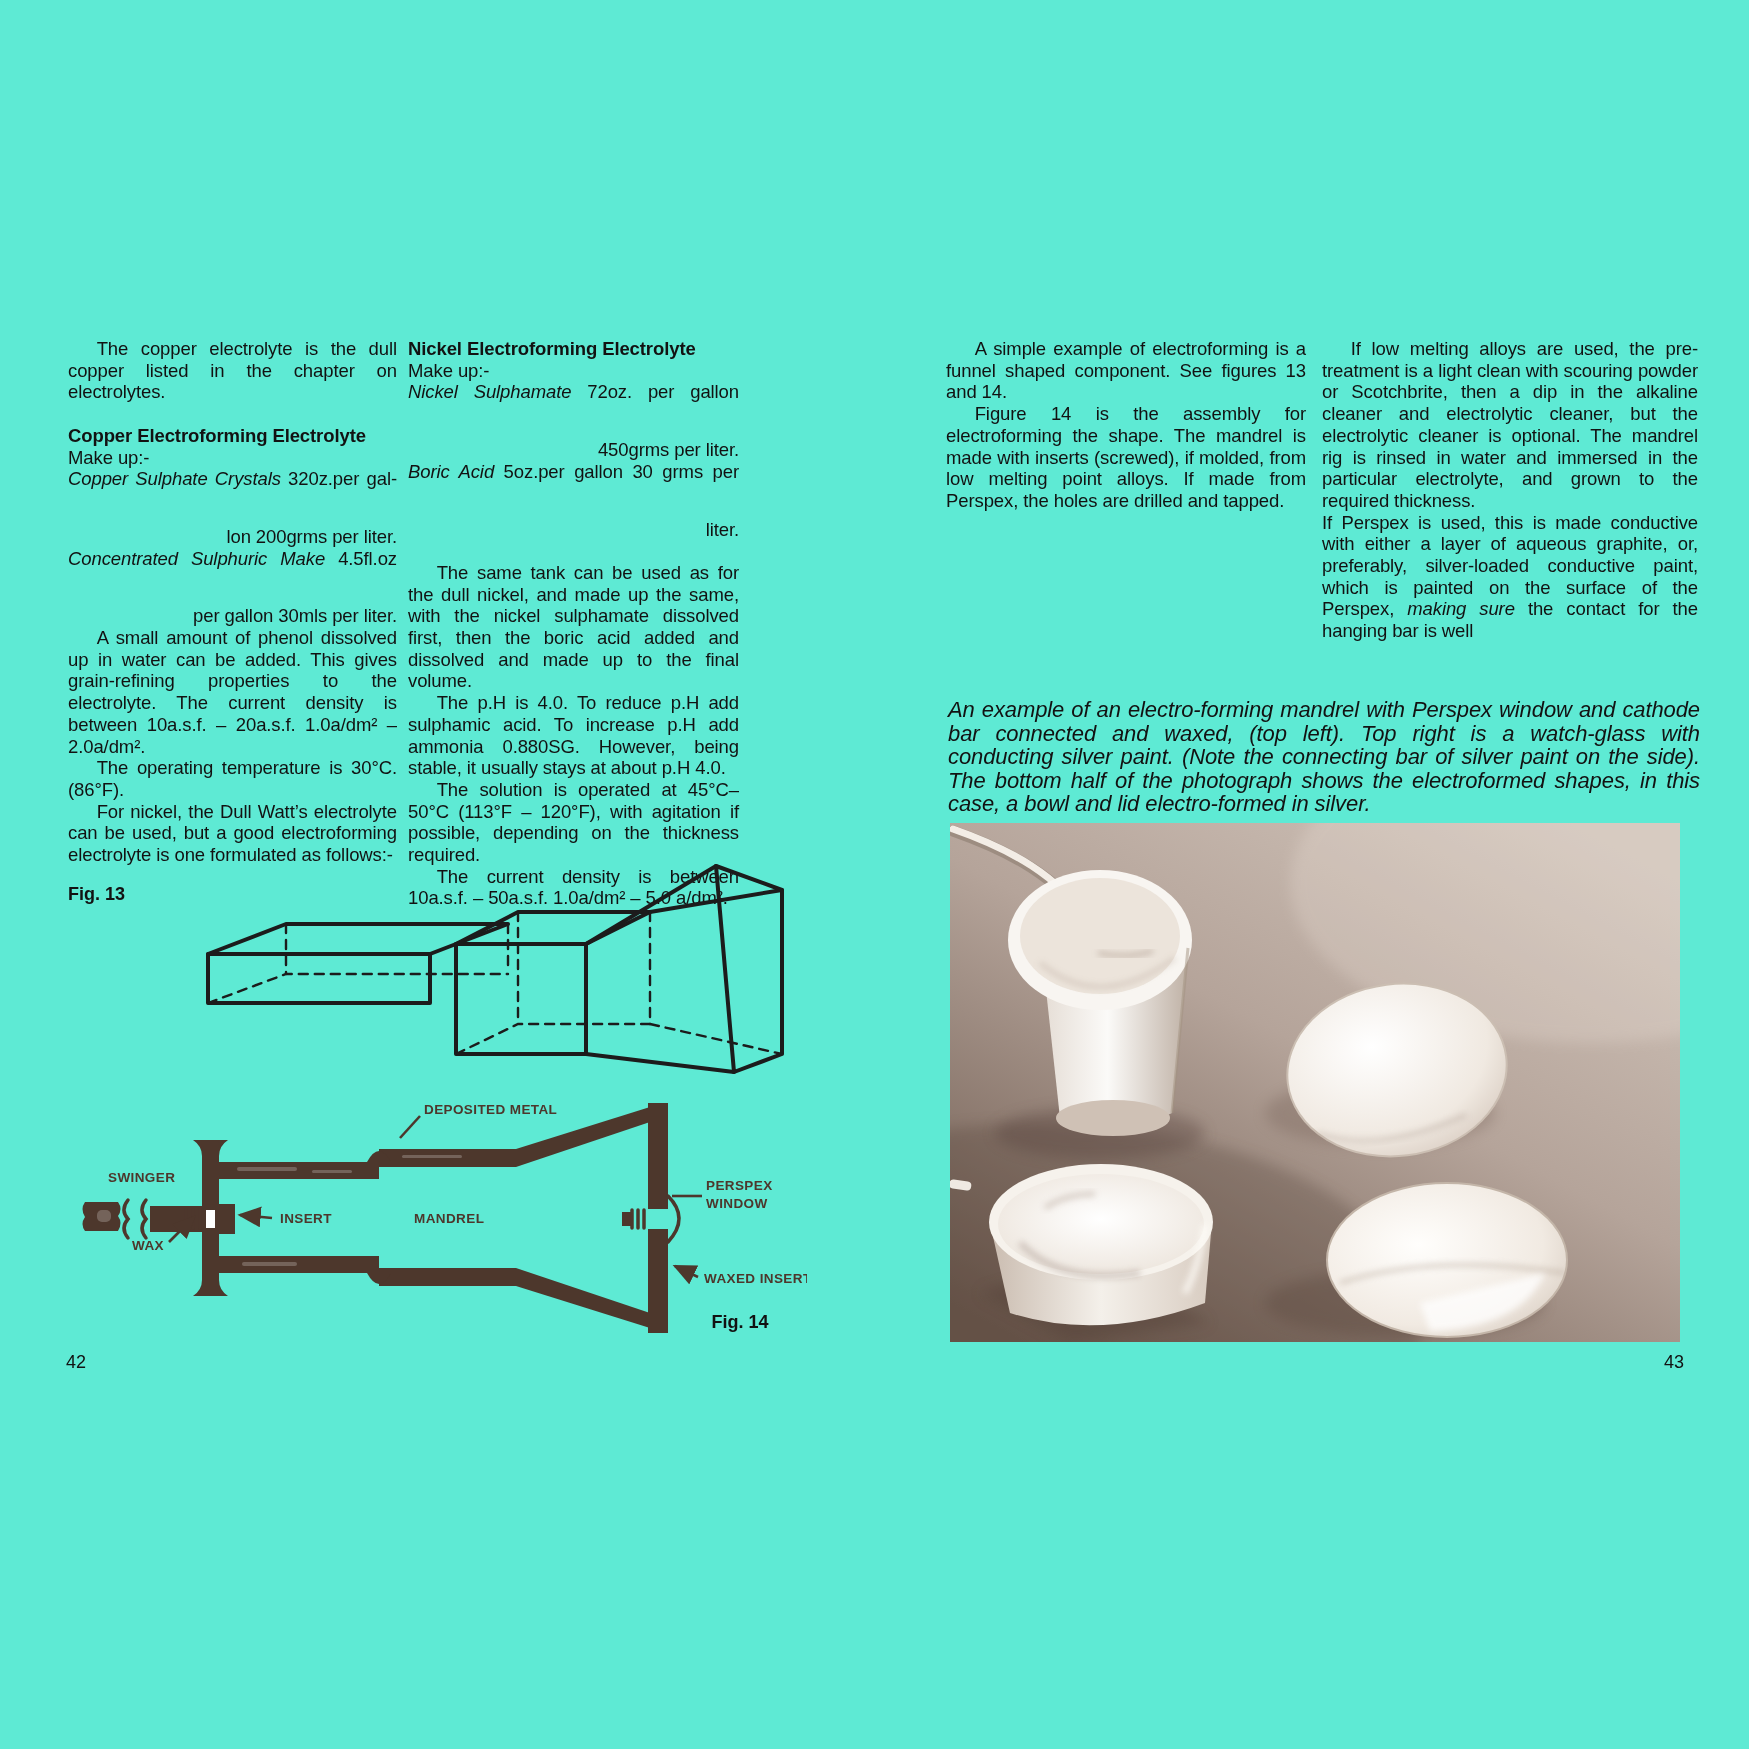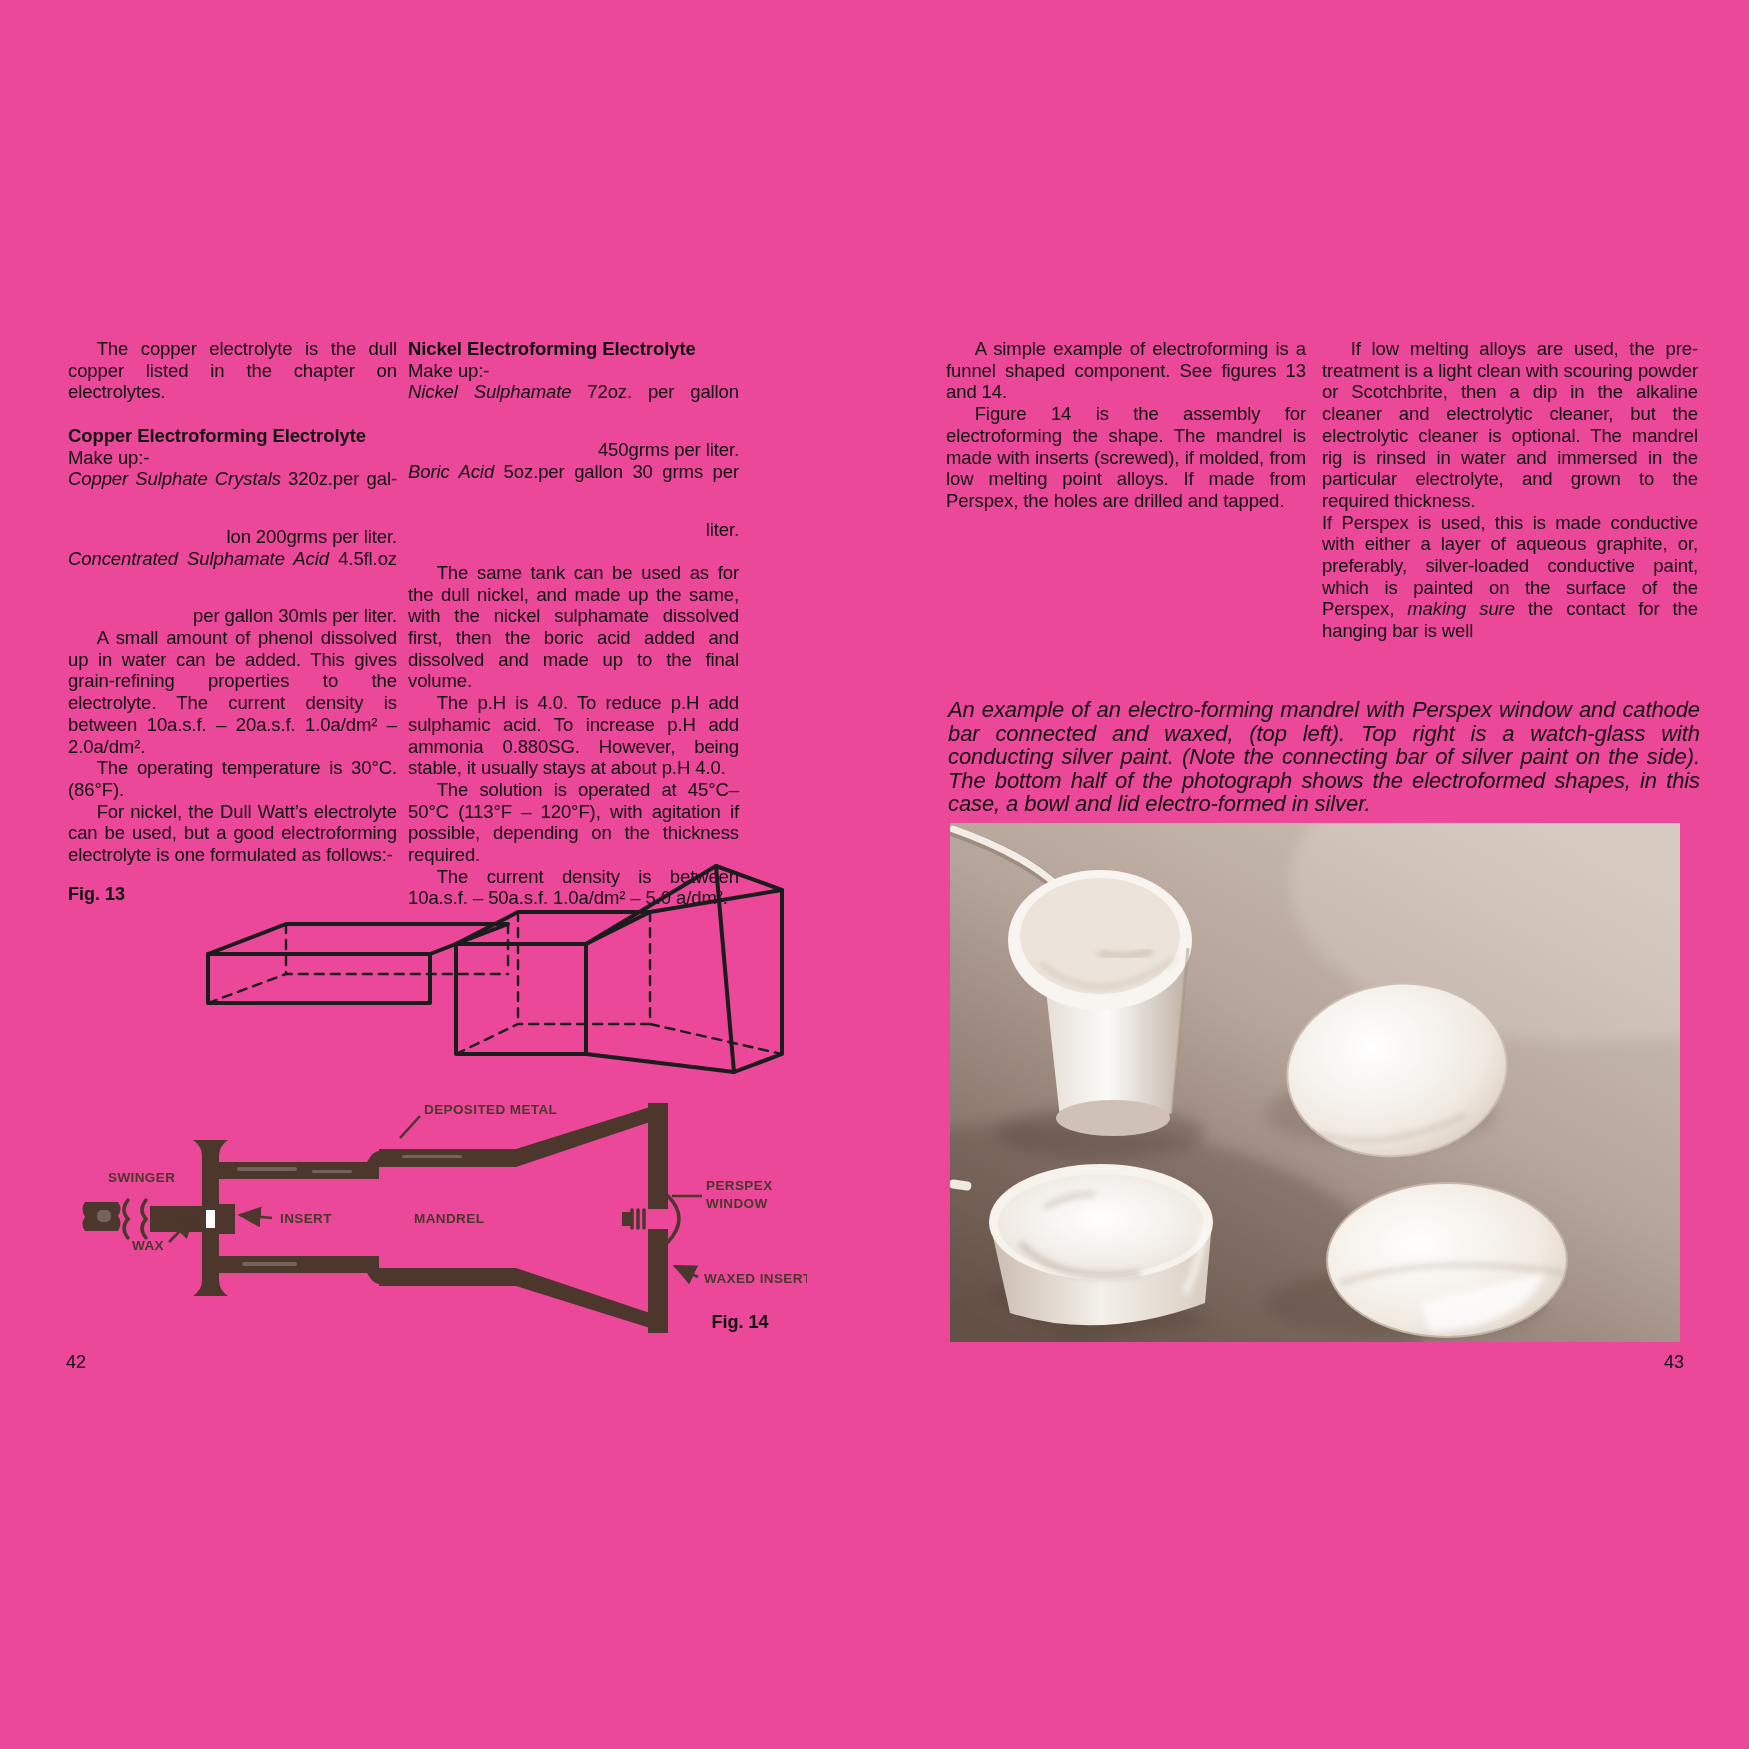--- a/index.html
+++ b/index.html
@@ -1,16 +1,16 @@
 <!DOCTYPE html>
 <html><head>
 <meta charset="utf-8">
 <style>
   html,body{margin:0;padding:0;background:#ffffff;}
-  .sheet{position:relative;width:1749px;height:1749px;background:#ec4899;overflow:hidden;
+  .sheet{position:relative;width:1749px;height:1749px;background:#5eead4;overflow:hidden;
          font-family:"Liberation Sans", sans-serif;color:#121212;}
   .col{position:absolute;text-align:justify;font-size:18.5px;line-height:21.7px;letter-spacing:-0.1px;}
   .para{text-indent:1.55em;}
   .para.noindent{text-indent:0;}
   .bhead{font-weight:bold;}
   .mline.left{text-align:left;}
   .mline.right{text-align:right;margin-top:36px;}
   .mline.justify{text-align:justify;text-align-last:justify;}
   .it{font-style:italic;}
   .gap{height:21.7px;}
@@ -27,21 +27,21 @@
 
 <div class="sheet">
 
   <div class="col" style="left:68px;top:338px;width:329px;">
       <div class="para"><span>The copper electrolyte is the dull copper listed in the chapter on electrolytes.</span></div>
       <div class="gap"></div>
       <div class="bhead"><span>Copper Electroforming Electrolyte</span></div>
       <div class="mline left"><span>Make up:-</span></div>
       <div class="mline justify"><span class="it">Copper Sulphate Crystals</span><span> 320z.per gal-</span></div>
       <div class="mline right"><span>lon 200grms per liter.</span></div>
-      <div class="mline justify"><span class="it">Concentrated Sulphamate Acid</span><span> 4.5fl.oz</span></div>
+      <div class="mline justify"><span class="it">Concentrated Sulphuric Make</span><span> 4.5fl.oz</span></div>
       <div class="mline right"><span>per gallon 30mls per liter.</span></div>
       <div class="para"><span>A small amount of phenol dissolved up in water can be added. This gives grain-refining properties to the electrolyte. The current density is between 10a.s.f. – 20a.s.f. 1.0a/dm² – 2.0a/dm².</span></div>
       <div class="para"><span>The operating temperature is 30°C. (86°F).</span></div>
       <div class="para"><span>For nickel, the Dull Watt’s electrolyte can be used, but a good electroforming electrolyte is one formulated as follows:-</span></div>
     </div>
   <div class="col" style="left:408px;top:338px;width:331px;">
       <div class="bhead"><span>Nickel Electroforming Electrolyte</span></div>
       <div class="mline left"><span>Make up:-</span></div>
       <div class="mline justify"><span class="it">Nickel Sulphamate</span><span> 72oz. per gallon</span></div>
       <div class="mline right"><span>450grms per liter.</span></div>

